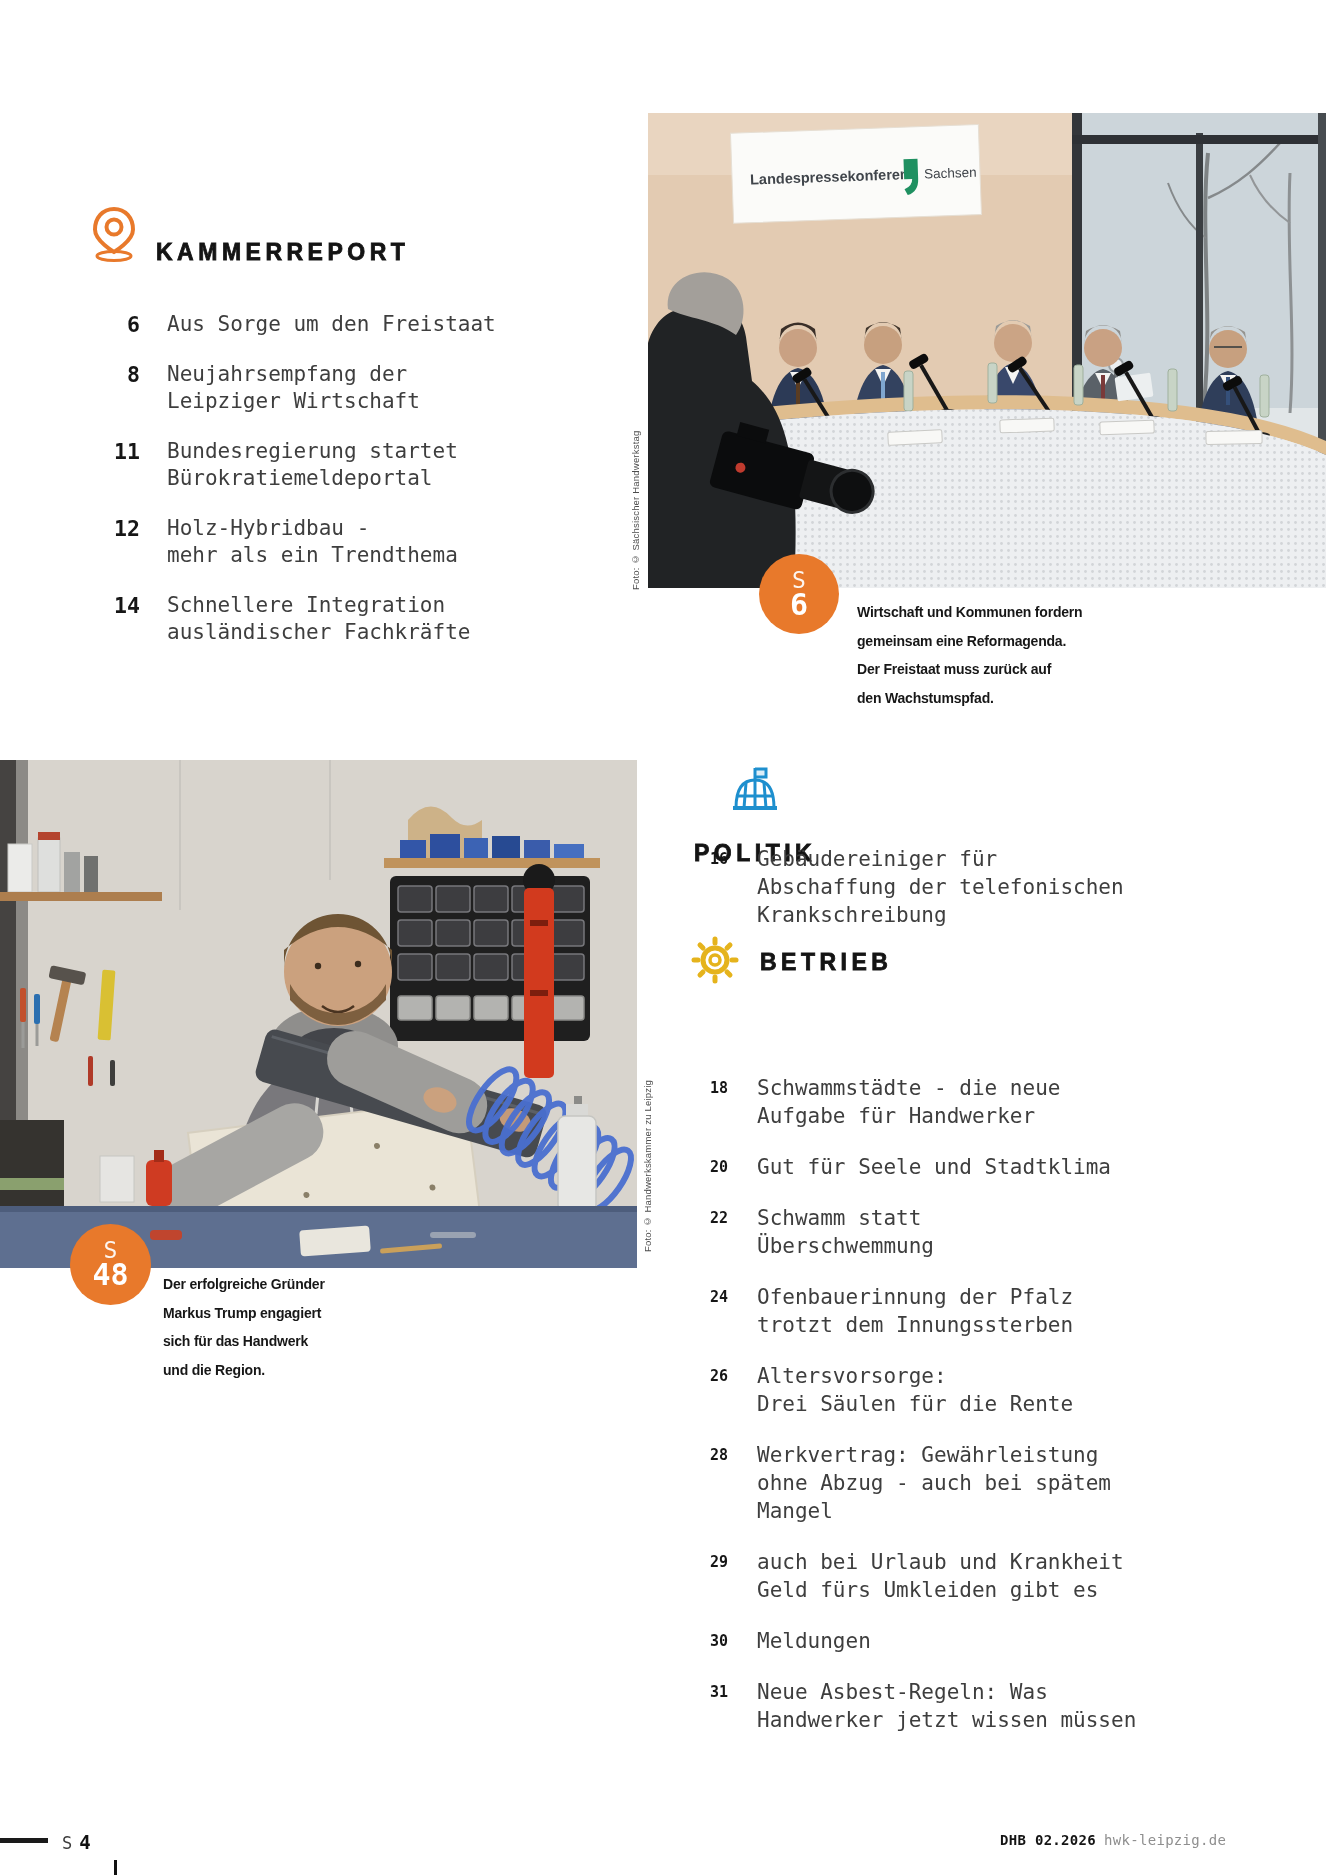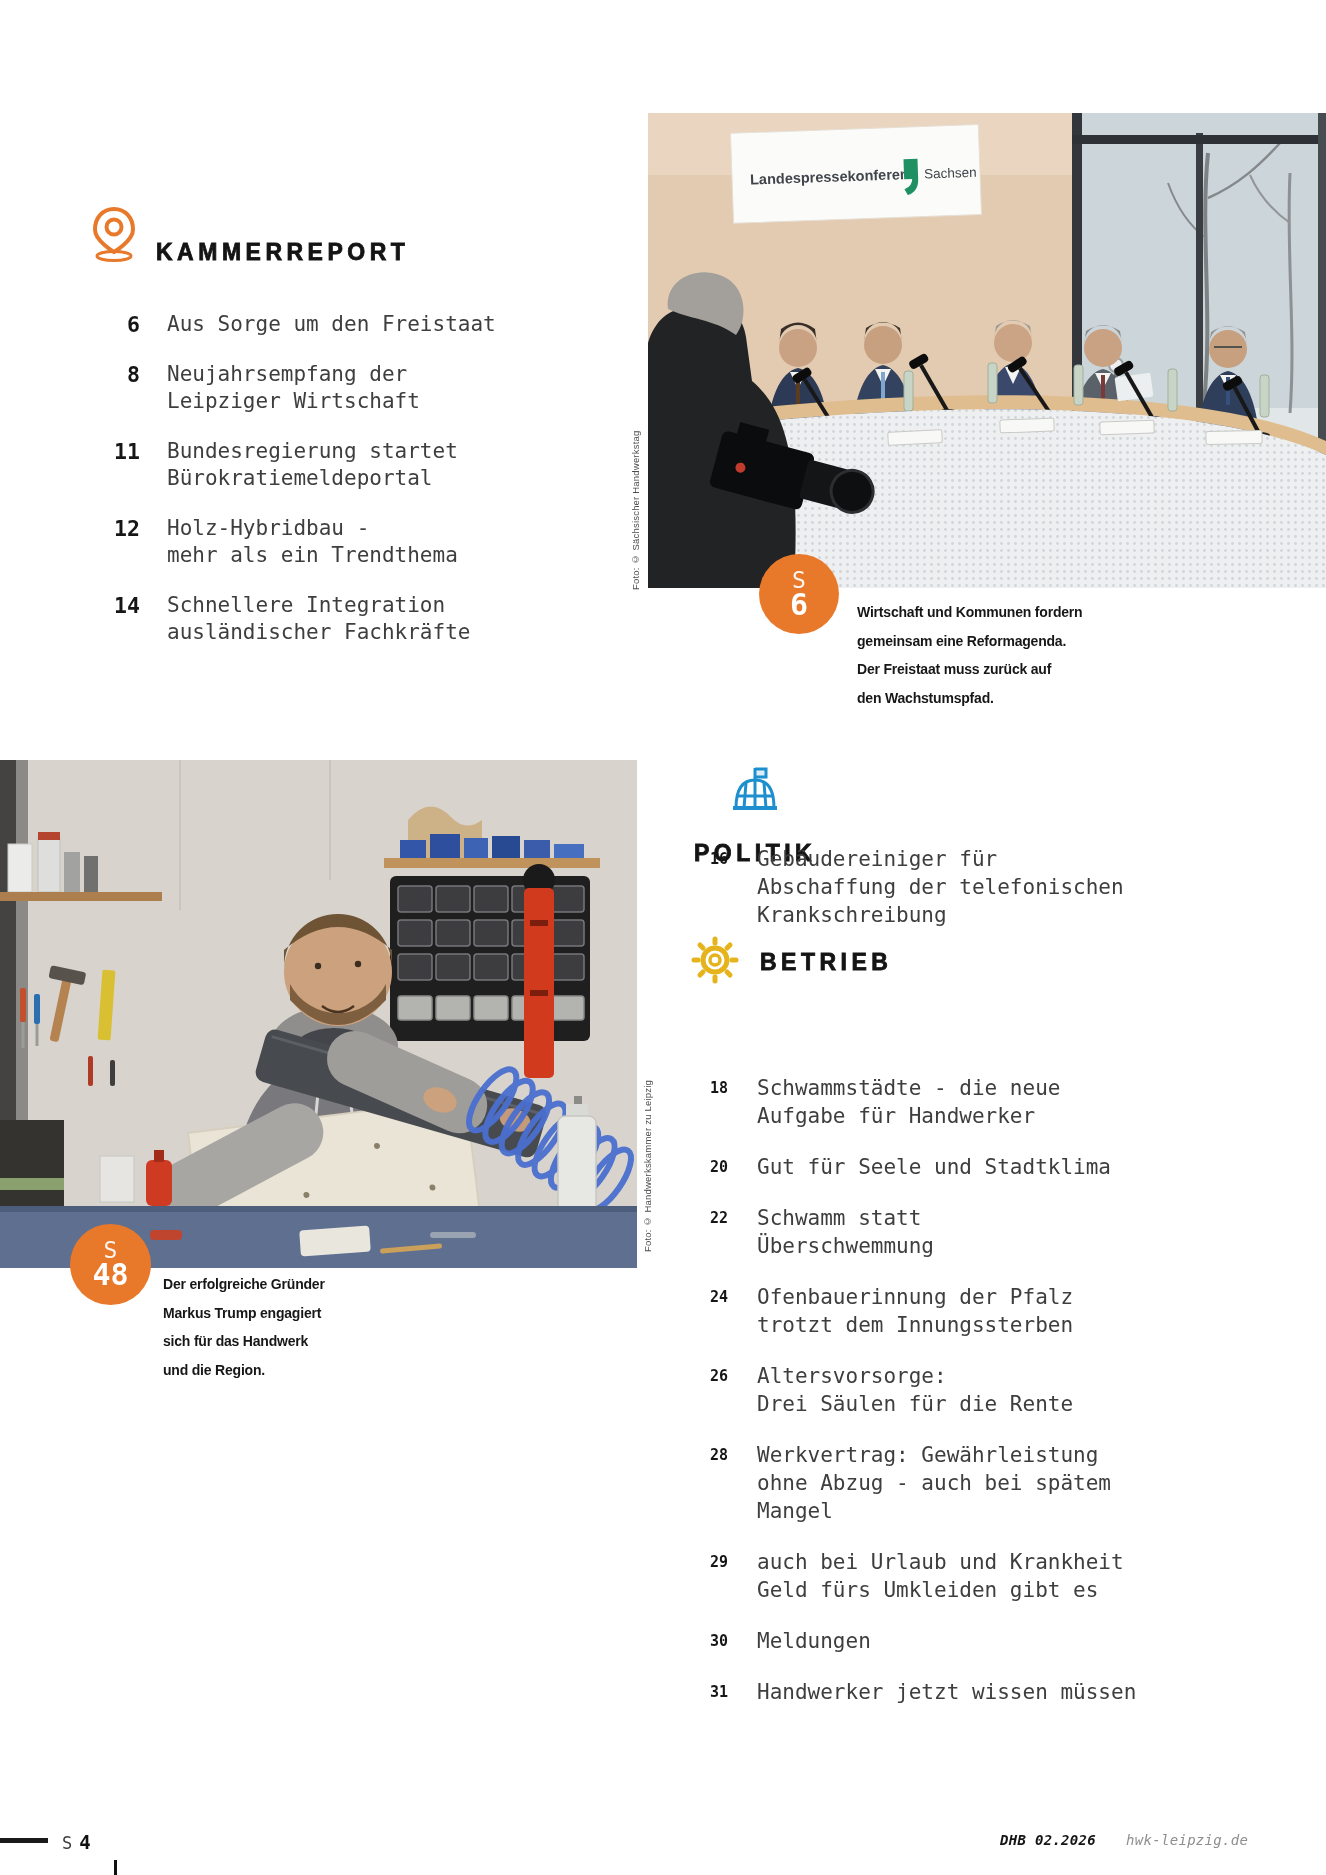--- a/index.html
+++ b/index.html
@@ -39,22 +39,22 @@
 
   
   .caption{position:absolute;font-weight:bold;font-size:14px;line-height:28.5px;
            color:#171717;letter-spacing:-0.2px;}
 
   
   .footer-dash{position:absolute;left:0;top:1838px;width:48px;height:5px;background:#1a1a1a;}
   .footer-page{position:absolute;left:62px;top:1831px;font-family:"DejaVu Sans Mono", monospace;
                font-size:17px;color:#3c3c3c;display:flex;align-items:baseline;gap:7px;}
   .footer-page .pn{font-weight:bold;font-size:19px;color:#111;}
-  .footer-right{position:absolute;left:1000px;top:1832px;display:flex;align-items:baseline;gap:30px;
-                font-family:"DejaVu Sans Mono", monospace;font-size:14px;font-style:italic;}
+  .footer-right{position:absolute;left:1000px;top:1832px;display:flex;align-items:baseline;gap:8px;
+                font-family:"DejaVu Sans Mono", monospace;font-size:14px;}
   .footer-right .issue{font-weight:bold;color:#141414;letter-spacing:.3px;}
   .footer-right .site{color:#8f8f8f;letter-spacing:.3px;}
   .corner-tick{position:absolute;left:114px;top:1860px;width:3px;height:15px;background:#111;}
 </style>
 </head>
 <body>
 
 <div class="page">
 
   <div class="sec-head" style="left:88px;top:204px;gap:16px;align-items:flex-end;">
@@ -523,20 +523,21 @@
     </div>
     <div class="toc-item">
       <div class="num">30</div>
       <div class="txt">
           <div>Meldungen</div>
         </div>
     </div>
     <div class="toc-item">
       <div class="num">31</div>
       <div class="txt">
+        <div>Neue Asbest-Regeln: Was</div>
         <div>Handwerker jetzt wissen müssen</div>
       </div>
     </div>
   </div>
 
   <div class="footer-dash"></div>
   <div class="footer-page">
     <span>S</span>
     <span class="pn">4</span>
   </div>

